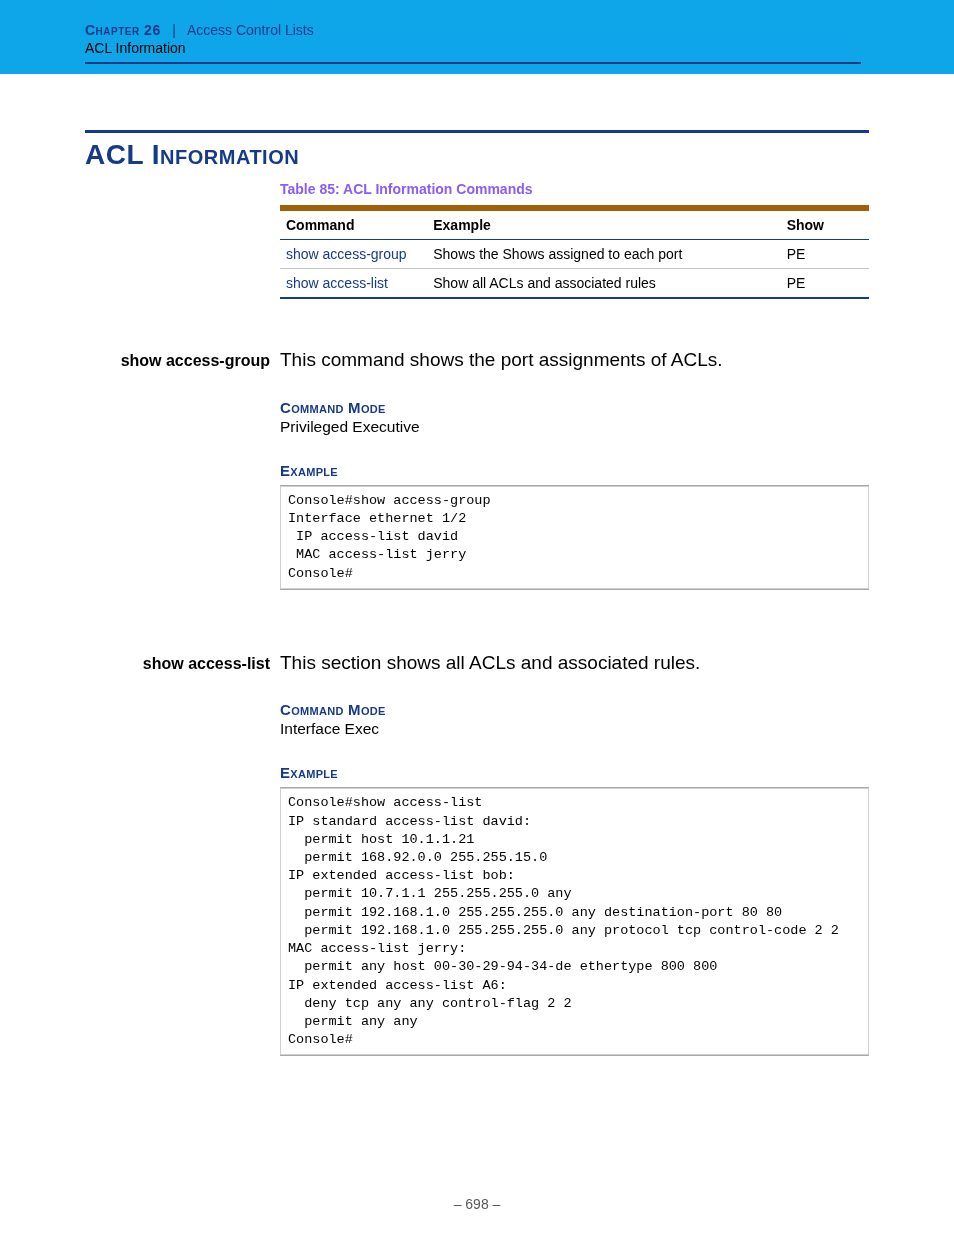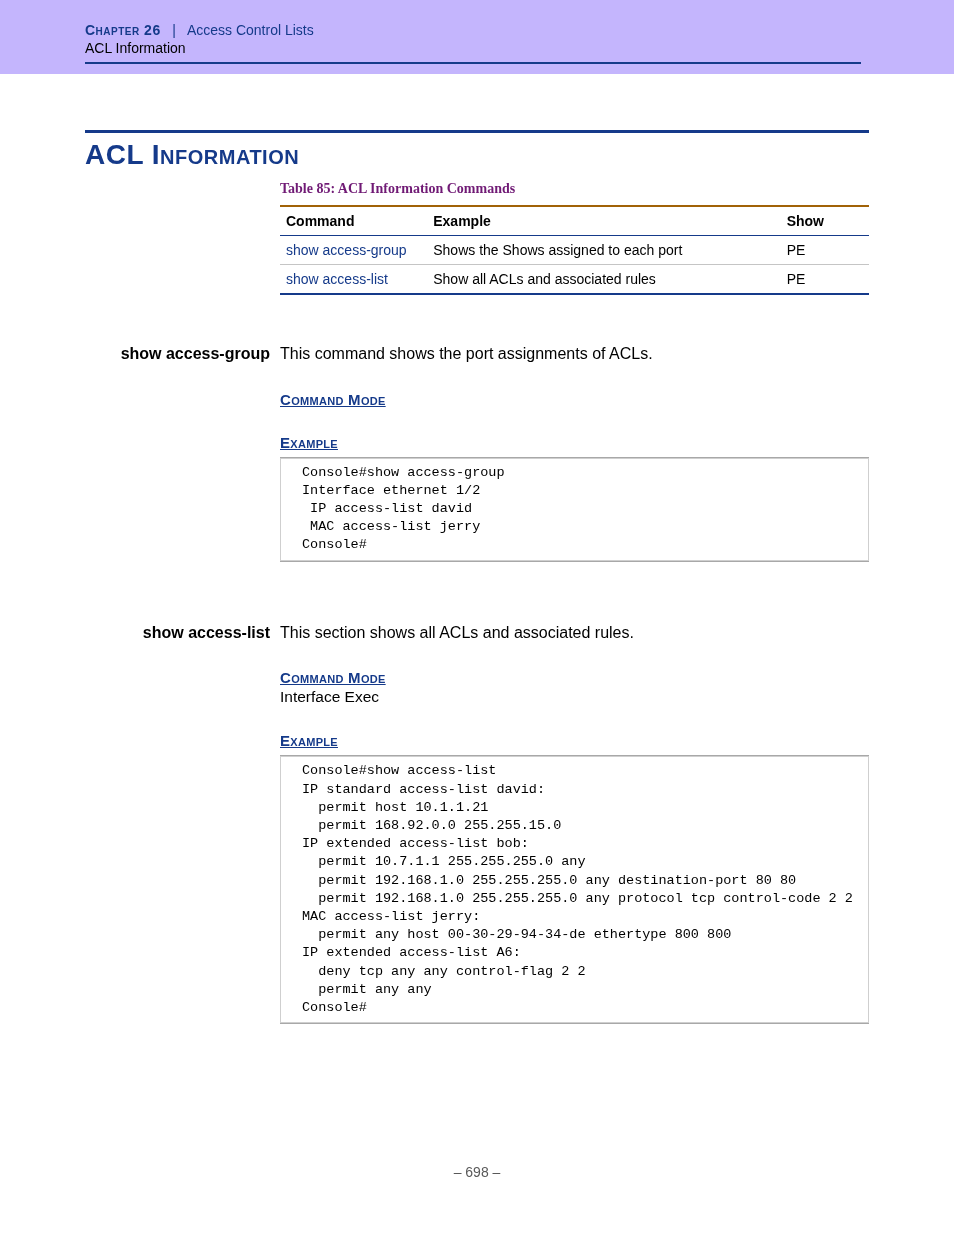--- a/index.html
+++ b/index.html
@@ -5,21 +5,21 @@
   body {
     margin: 0;
     padding: 0;
     font-family: Verdana, Geneva, sans-serif;
     background: #ffffff;
     color: #000;
     width: 954px;
     font-size: 15px;
   }
   .top-band {
-    background: #c4b5fd;
+    background: #0ea5e9;
     padding: 22px 8px 10px 0;
     border-bottom: 1px solid #ffffff;
   }
   .header-inner {
     margin: 0 85px;
     border-bottom: 2px solid #153a8a;
     padding-bottom: 6px;
   }
   .hdr-line1 { font-size: 14px; }
   .chapter-label { font-variant: small-caps; font-weight: bold; color: #153a8a; letter-spacing: 0.5px;}
@@ -31,25 +31,25 @@
   .section-rule { border-top: 3px solid #153a8a; margin-bottom: 6px;}
   .section-heading {
     font-variant: small-caps;
     font-weight: bold;
     color: #153a8a;
     font-size: 28px;
     letter-spacing: 0.5px;
     margin: 0 0 10px 0;
   }
   .intro-para { font-size: 15.5px; margin-bottom: 28px; line-height: 1.35;}
-  .table-caption { color: #701a75; font-weight: bold; font-size: 14px; margin-bottom: 8px; font-family: Liberation Serif, serif;}
+  .table-caption { color: #8b5cf6; font-weight: bold; font-size: 14px; margin-bottom: 8px;}
   table.info-table { border-collapse: collapse; width: 100%; font-size: 14px; }
   table.info-table th {
     text-align: left;
-    border-top: 2px solid #a16207;
+    border-top: 6px solid #a16207;
     border-bottom: 1.5px solid #153a8a;
     padding: 6px 6px;
     font-weight: bold;
     color: #000;
     margin-top: 8px;
   }
   table.info-table td {
     border-bottom: 1px solid #c5c5c5;
     padding: 6px 6px;
     vertical-align: top;
@@ -67,38 +67,37 @@
     flex-shrink: 0;
     text-align: right;
     padding-right: 10px;
     box-sizing: border-box;
     font-weight: bold;
     font-size: 16px;
     color: #000;
   }
   .cmd-desc {
     flex: 1;
-    font-size: 16px;
+    font-size: 19px;
     line-height: 1.35;
   }
   .sub-heading {
     font-variant: small-caps;
     font-weight: bold;
     color: #153a8a;
     font-size: 15px;
     letter-spacing: 0.3px;
     margin-top: 26px;
     margin-bottom: 2px;
-    text-decoration: underline;
   }
   .mode-text { font-size: 15.5px; }
   .code-block {
     border-top: 1.5px solid #a8a8a8;
     border-bottom: 1.5px solid #a8a8a8;
-    padding: 6px 8px 6px 22px;
+    padding: 6px 8px 6px 8px;
     margin-top: 6px;
     font-family: "Courier New", monospace;
     font-size: 13.5px;
     white-space: pre;
     line-height: 1.35;
     position: relative;
     box-shadow: inset 2px 2px 0 -1px #cfcfcf, inset -2px -2px 0 -1px #cfcfcf;
   }
   .page-num {
     text-align: center;
@@ -153,20 +152,21 @@
     </table>
   </div>
 
   <div class="cmd-section">
     <div class="cmd-row">
       <div class="cmd-name-left">show access-group</div>
       <div class="cmd-desc">This command shows the port assignments of ACLs.</div>
     </div>
     <div class="content-col">
       <div class="sub-heading">Command Mode</div>
+      <div class="mode-text">Privileged Executive</div>
       <div class="sub-heading">Example</div>
       <div class="code-block">Console#show access-group
 Interface ethernet 1/2
  IP access-list david
  MAC access-list jerry
 Console#</div>
     </div>
   </div>
 
   <div class="cmd-section" style="margin-top:60px;">

